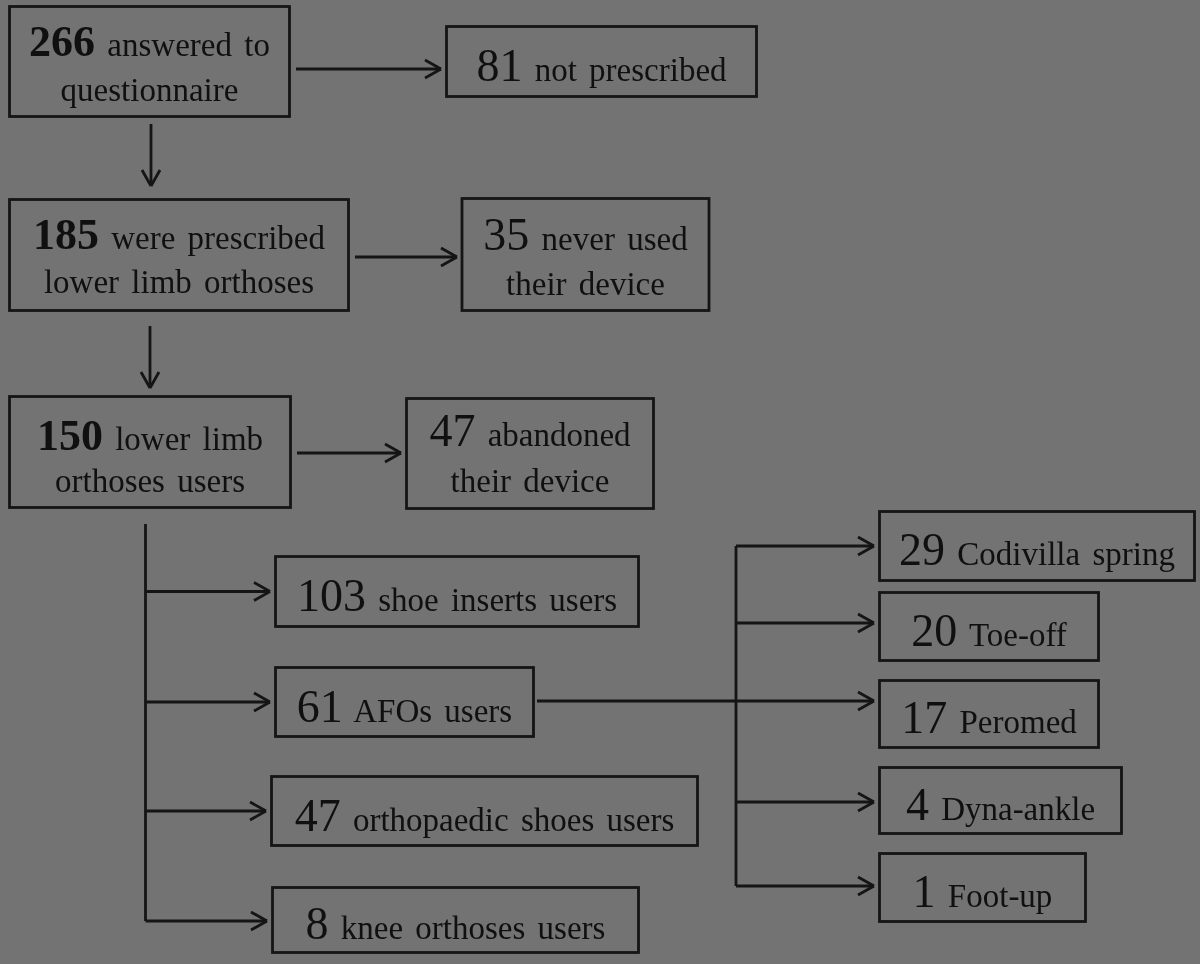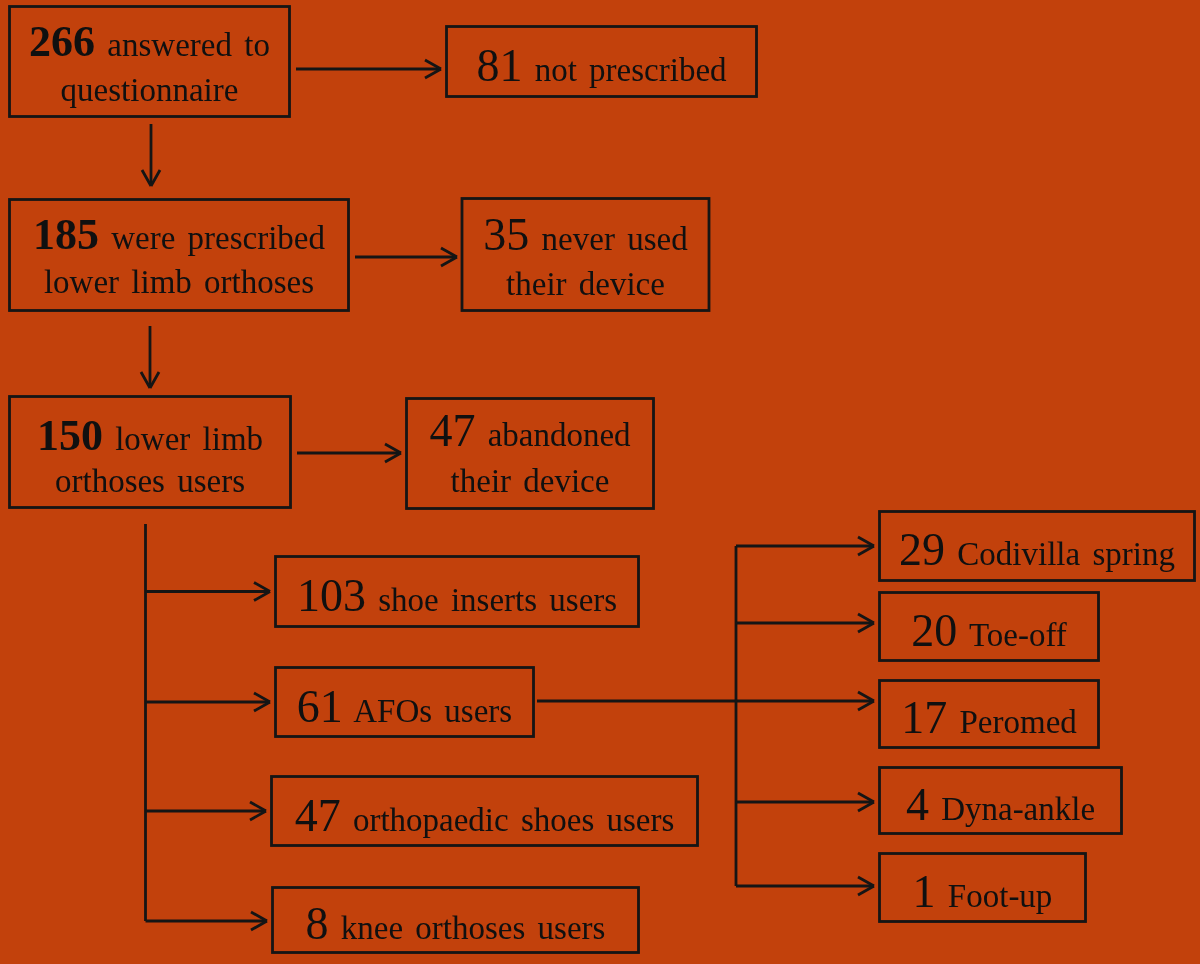--- a/index.html
+++ b/index.html
@@ -1,16 +1,16 @@
 <!DOCTYPE html>
 <html><head>
 <meta charset="utf-8">
 <style>
 html,body{margin:0;padding:0;background:#fefefe;}
-#wrap{position:relative;width:1200px;height:964px;background:#c2410c;overflow:hidden;}
+#wrap{position:relative;width:1200px;height:964px;background:#737373;overflow:hidden;}
 svg{display:block;}
 text{font-family:"Liberation Serif", serif;fill:#101010;word-spacing:4px;}
 .t{font-size:33px;}
 .nb{font-size:44px;font-weight:bold;}
 .nr{font-size:46px;}
 rect{fill:none;stroke:#151515;stroke-width:2.8px;}
 line,path.ah{stroke:#151515;stroke-width:2.8px;fill:none;}
 </style>
 </head>
 <body>

